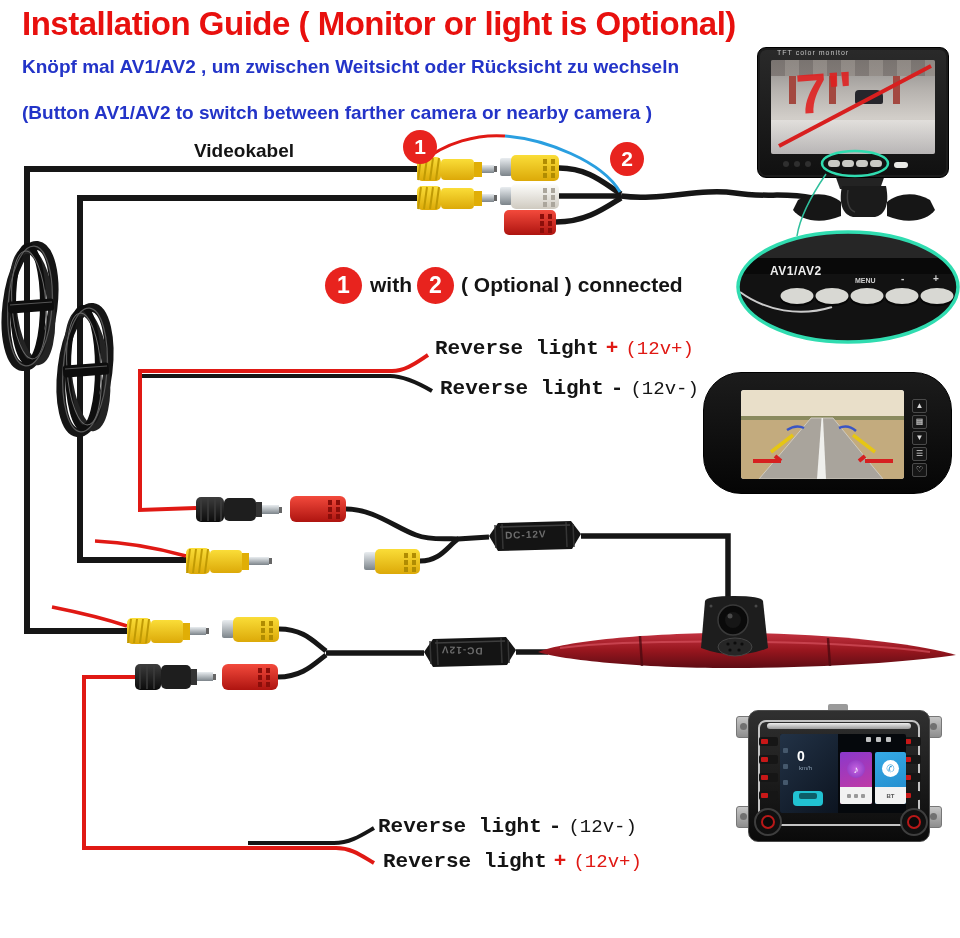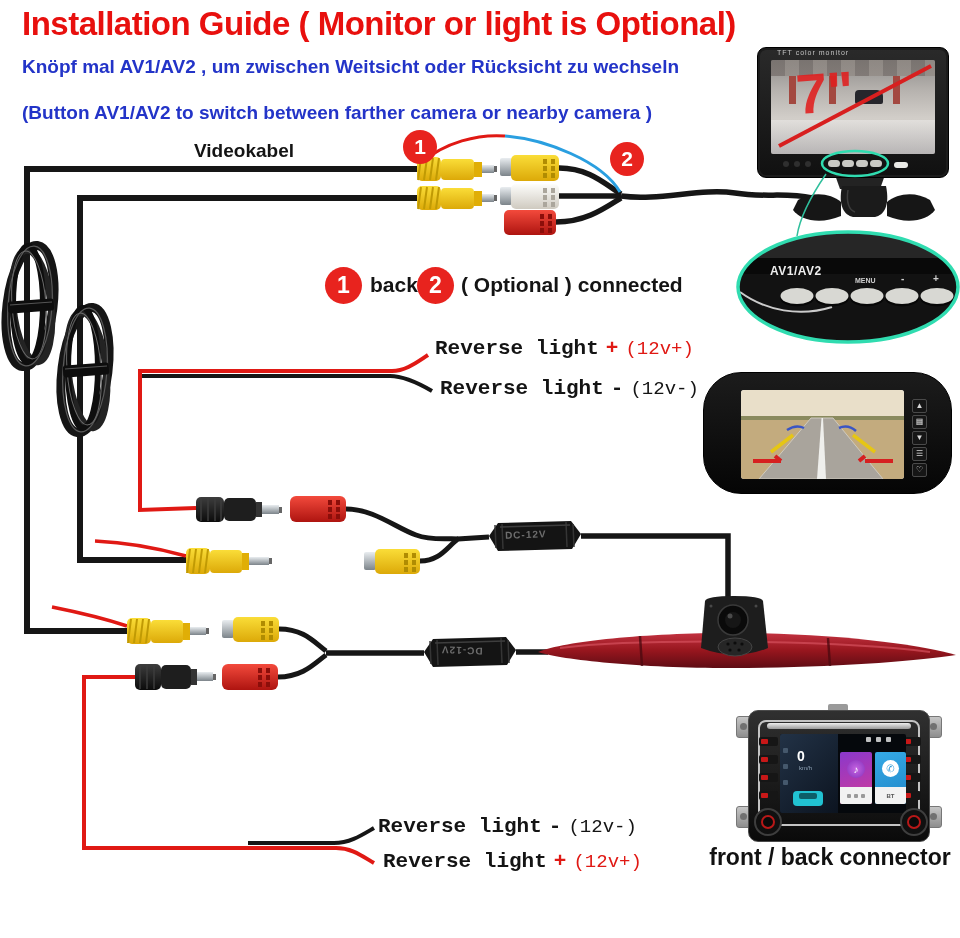--- a/index.html
+++ b/index.html
@@ -500,21 +500,21 @@
 
   <span class="txt title" style="left:22px;top:5px">Installation Guide ( Monitor or light is Optional)</span>
   <span class="txt sub" style="left:22px;top:56px">Knöpf mal AV1/AV2 , um zwischen Weitsicht oder Rücksicht zu wechseln</span>
   <span class="txt sub" style="left:22px;top:102px">(Button AV1/AV2 to switch between farther camera or nearby camera )</span>
   <span class="txt b blk" style="left:194px;top:140px;font-size:19px">Videokabel</span>
 
   <span class="marker" style="left:403px;top:130px;width:34px;height:34px;font-size:21px">1</span>
   <span class="marker" style="left:610px;top:142px;width:34px;height:34px;font-size:21px">2</span>
 
   <span class="marker" style="left:325px;top:267px;width:37px;height:37px;font-size:23px">1</span>
-  <span class="txt b blk" style="left:370px;top:273px;font-size:21px">back</span>
+  <span class="txt b blk" style="left:370px;top:273px;font-size:21px">with</span>
   <span class="marker" style="left:417px;top:267px;width:37px;height:37px;font-size:23px">2</span>
   <span class="txt b blk" style="left:461px;top:273px;font-size:21px">( Optional ) connected</span>
 
   <div class="rl" style="left:435px;top:337px">
     <span>Reverse light</span><span class="red">+</span><span class="red volt">(12v+)</span>
   </div>
   <div class="rl" style="left:440px;top:377px">
     <span>Reverse light</span><span>-</span><span class="volt">(12v-)</span>
   </div>
 
@@ -529,14 +529,13 @@
   <span class="dclabel" style="left:441px;top:645px;transform:rotate(182deg);display:inline-block">DC-12V</span>
 
   <span class="tft txt" style="left:777px;top:49px">TFT color monitor</span>
   <span class="seven txt" style="left:796px;top:60px">7"</span>
 
   <span class="paneltxt" style="left:770px;top:264px;font-size:12px;letter-spacing:.5px">AV1/AV2</span>
   <span class="paneltxt" style="left:855px;top:277px;font-size:7px;color:#d0d0d0">MENU</span>
   <span class="paneltxt" style="left:901px;top:273px;font-size:10px;color:#d0d0d0">-</span>
   <span class="paneltxt" style="left:933px;top:273px;font-size:10px;color:#d0d0d0">+</span>
 
-  <span class="txt fbc" style="left:709px;top:844px;width:242px;text-align:center">front / back connector</span>
 </div>
 
 </body></html>

